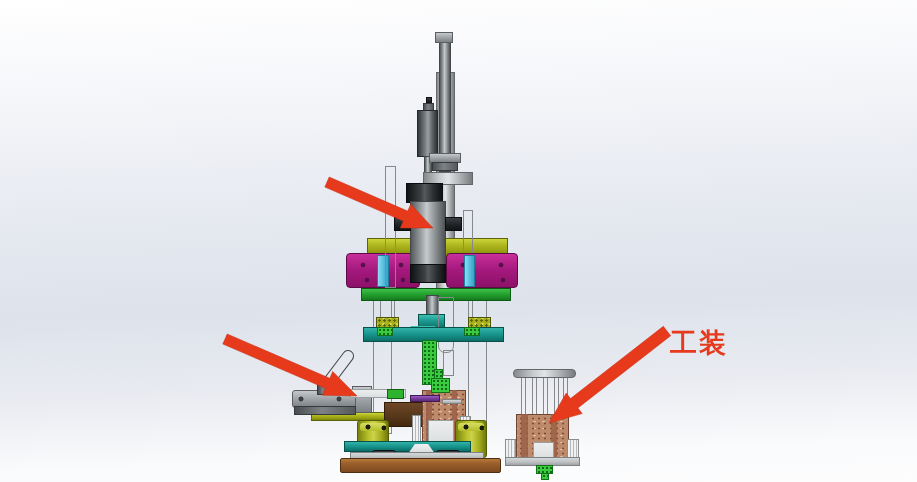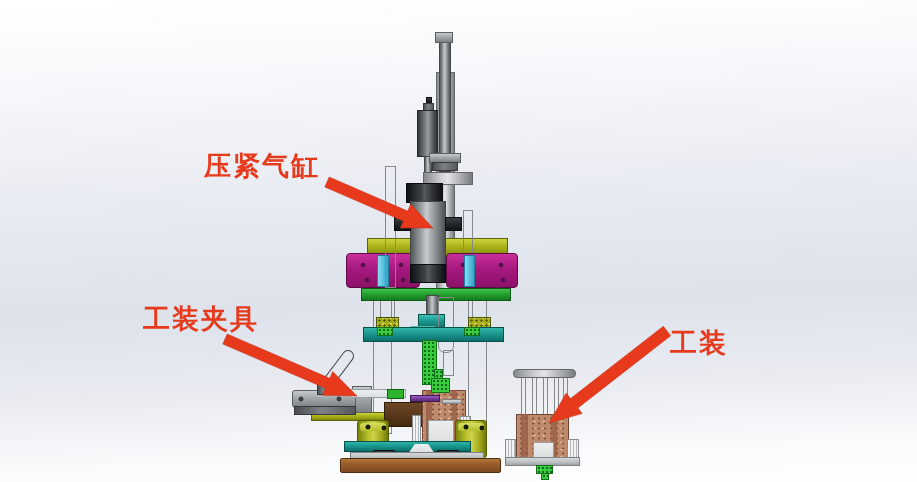--- a/index.html
+++ b/index.html
@@ -156,17 +156,15 @@
     <div class="part m-lime" style="left:536px;top:465px;width:17px;height:9px"></div>
     <div class="part m-lime" style="left:541px;top:473px;width:8px;height:7px"></div>
   </div>
 
   <svg class="arrows" width="917" height="482" viewBox="0 0 917 482">
     <polygon points="324.8,187 403.3,221.1 400.3,228 433,228 410.7,204.2 407.7,211.1 329.2,177"></polygon>
     <polygon points="222.8,344 325.4,388.3 322.5,395.2 357,396 332.7,371.4 329.8,378.3 227.2,334"></polygon>
     <polygon points="663.3,326.3 570.5,398.6 566.2,393 549,423 582.2,413.6 577.9,408 670.7,335.7"></polygon>
   </svg>
 
-  <div class="callout" style="left:204px;top:151px">压紧气缸</div>
-  <div class="callout" style="left:143px;top:304px">工装夹具</div>
   <div class="callout" style="left:670px;top:328px">工装</div>
 
 </div>
 
 </body></html>

